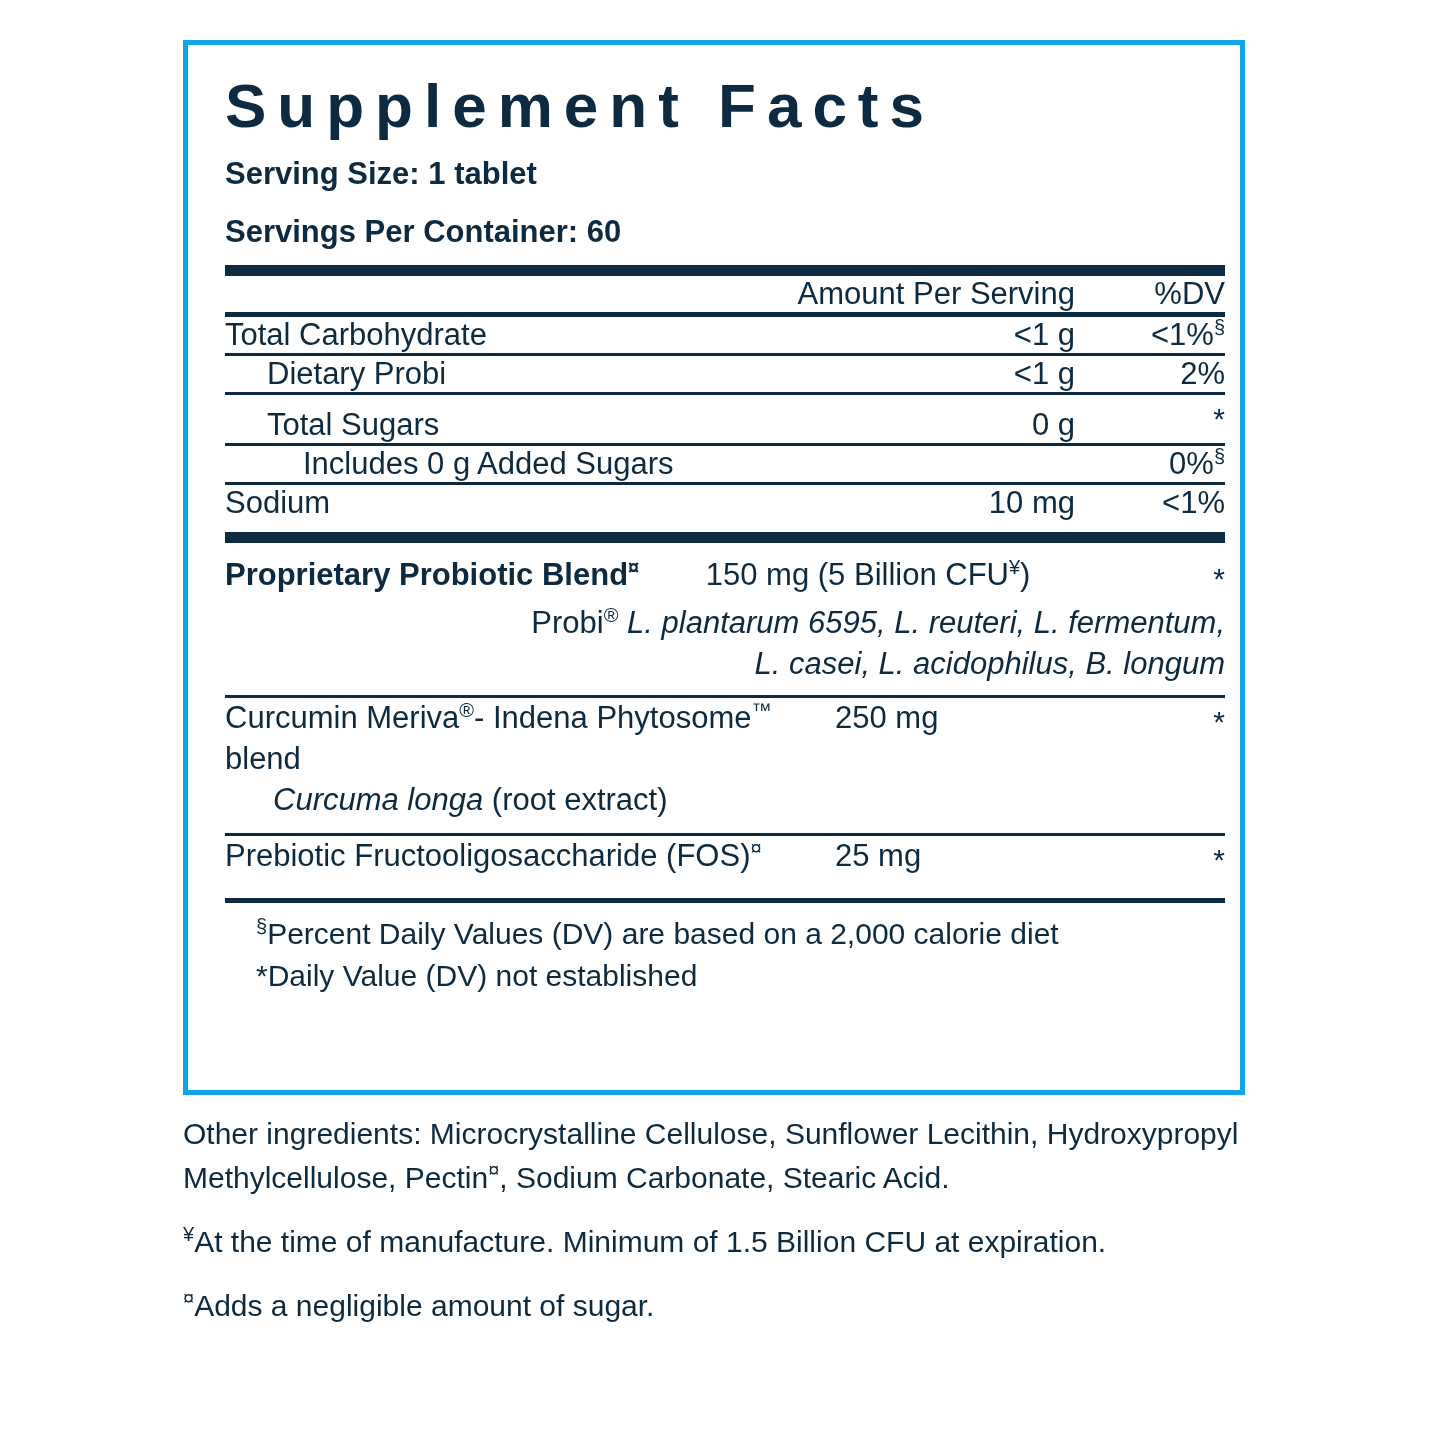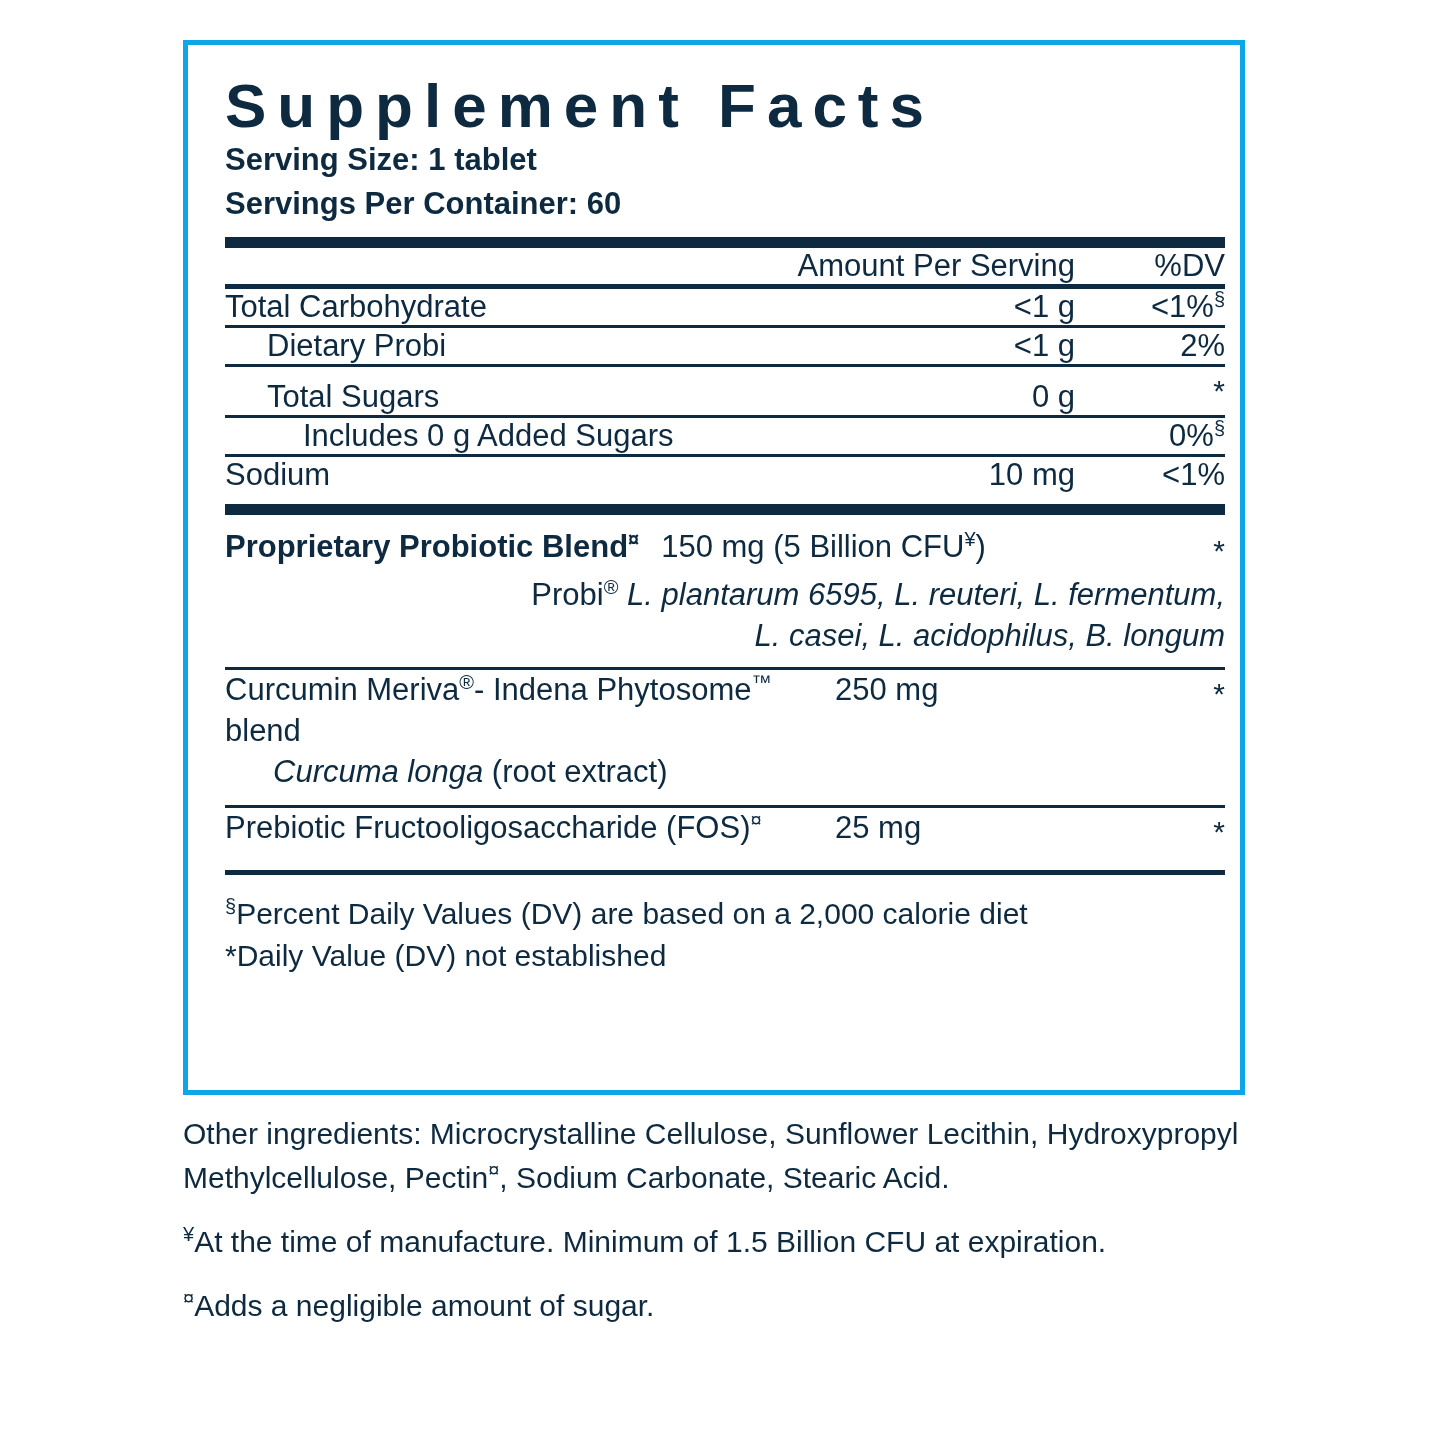--- a/index.html
+++ b/index.html
@@ -45,20 +45,21 @@
     line-height: 1.05;
     white-space: nowrap;
     color: #0d2a40;
     padding-top: 6px;
   }
   .serving-line {
     font-size: 31px;
     font-weight: 700;
     line-height: 1.42;
     color: #0d2a40;
+    margin-top: 14px;
   }
 
   .rule-thick {
     height: 11px;
     background: #0d2a40;
     margin-top: 11px;
   }
   .rule-thin {
     height: 3px;
     background: #0d2a40;
@@ -114,20 +115,21 @@
     line-height: 1.30;
     padding-top: 12px;
   }
   .blend-name {
     flex: 0 0 auto;
     font-weight: bold;
   }
   .blend-amt {
     flex: 1 1 auto;
     padding-left: 22px;
+    text-align: center;
   }
   .blend-dv {
     flex: 0 0 150px;
     text-align: right;
   }
   .blend-sub {
     font-size: 31px;
     line-height: 1.32;
     padding-left: 42px;
     padding-bottom: 10px;
@@ -147,23 +149,24 @@
 
   .item-sub {
     font-size: 31px;
     line-height: 1.32;
     padding-left: 48px;
     padding-bottom: 12px;
   }
   .item-sub i { font-style: italic; }
 
   .footnotes {
-    padding-top: 18px;
+    padding-top: 10px;
     font-size: 30px;
     line-height: 1.42;
+    margin-left: 31px;
   }
 
   
   .below {
     position: absolute;
     left: 183px;
     top: 1112px;
     width: 1060px;
     font-size: 30px;
     line-height: 1.47;

